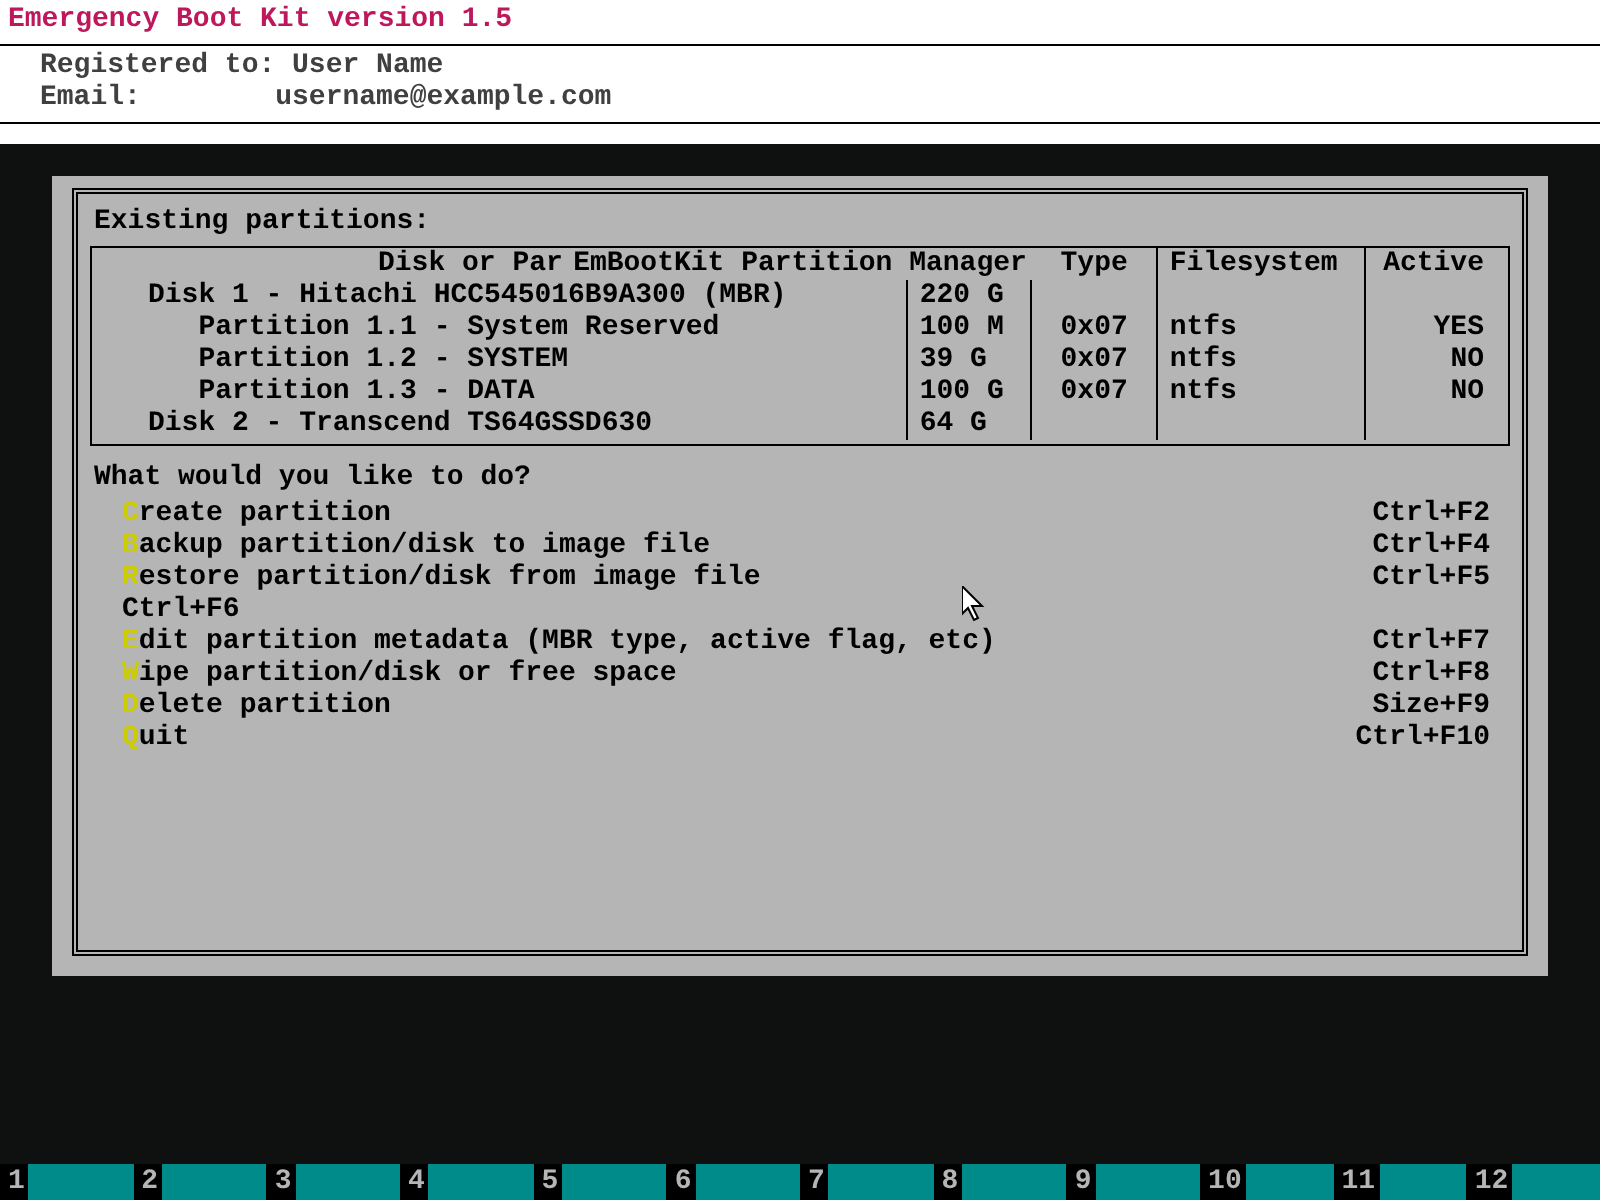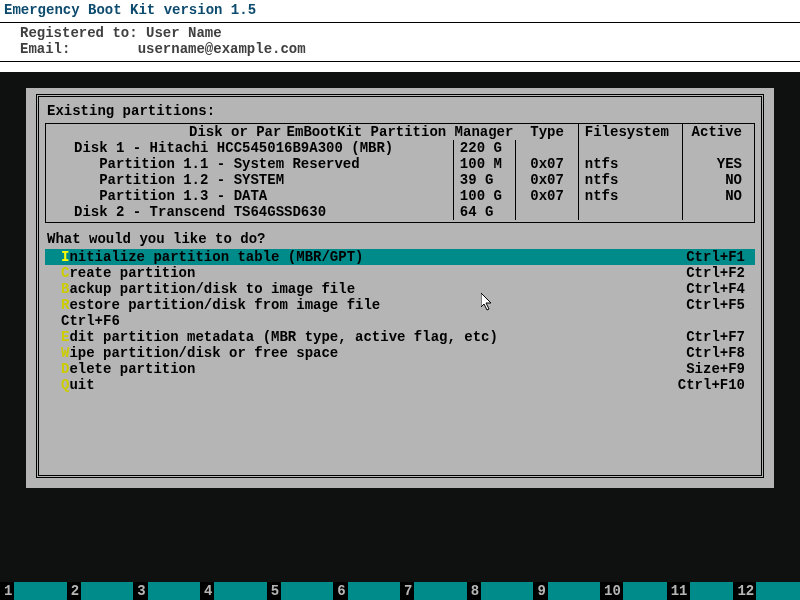--- a/index.html
+++ b/index.html
@@ -7,21 +7,21 @@
     font-family: "Courier New", monospace;
     font-size: 14px;
     font-weight: bold;
     background: #fff;
     width: 800px;
     height: 600px;
     overflow: hidden;
   }
   .header {
     padding: 2px 4px;
-    color: #0c4a6e;
+    color: #be185d;
   }
   .header-line { white-space: pre; }
   hr.sep {
     border: none;
     border-top: 1px solid #000;
     margin: 2px 0 0 0;
   }
   .reg-block { padding: 2px 20px; color: #404040; }
   .reg-line { white-space: pre; }
   .terminal {
@@ -190,24 +190,20 @@
                 <td class="col-divider"></td>
                 <td class="col-divider"></td>
                 <td class="col-divider"></td>
               </tr>
             </tbody>
         </table>
       </div>
 
       <div class="prompt">What would you like to do?</div>
       <div class="menu" id="menu">
-          <div class="menu-item selected">
-            <span class="label"><span class="hotkey">I</span>nitialize partition table (MBR/GPT)</span>
-            <span class="shortcut">Ctrl+F1</span>
-          </div>
           <div class="menu-item">
             <span class="label"><span class="hotkey">C</span>reate partition</span>
             <span class="shortcut">Ctrl+F2</span>
           </div>
           <div class="menu-item">
             <span class="label"><span class="hotkey">B</span>ackup partition/disk to image file</span>
             <span class="shortcut">Ctrl+F4</span>
           </div>
           <div class="menu-item">
             <span class="label"><span class="hotkey">R</span>estore partition/disk from image file</span>

